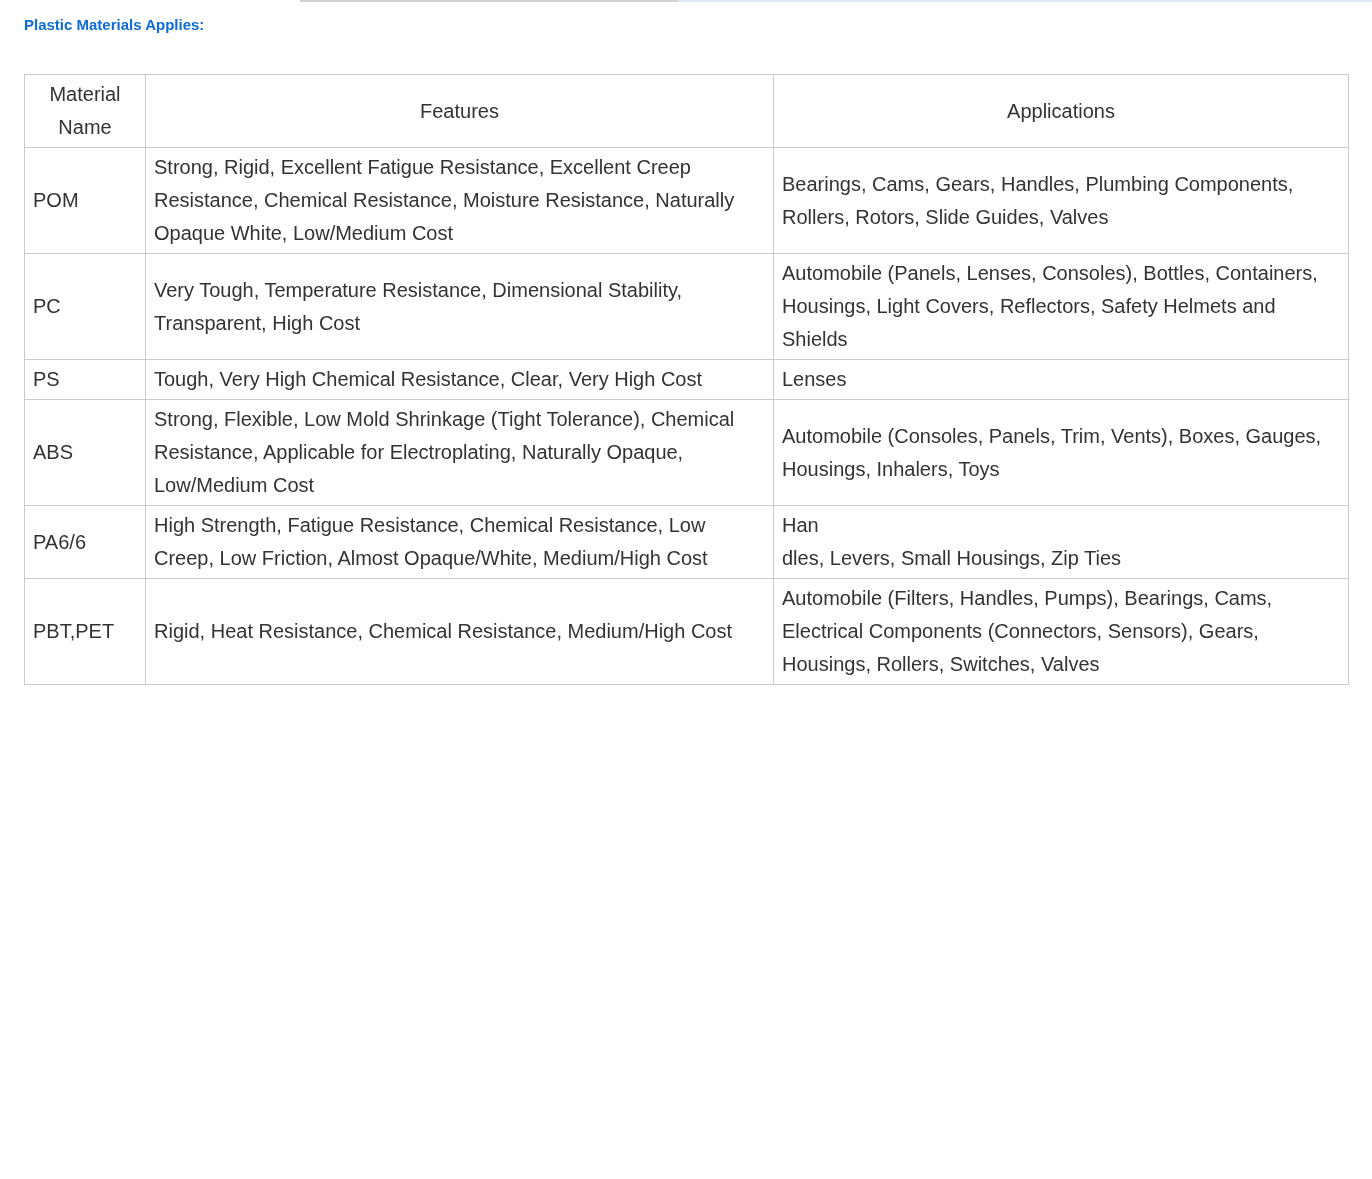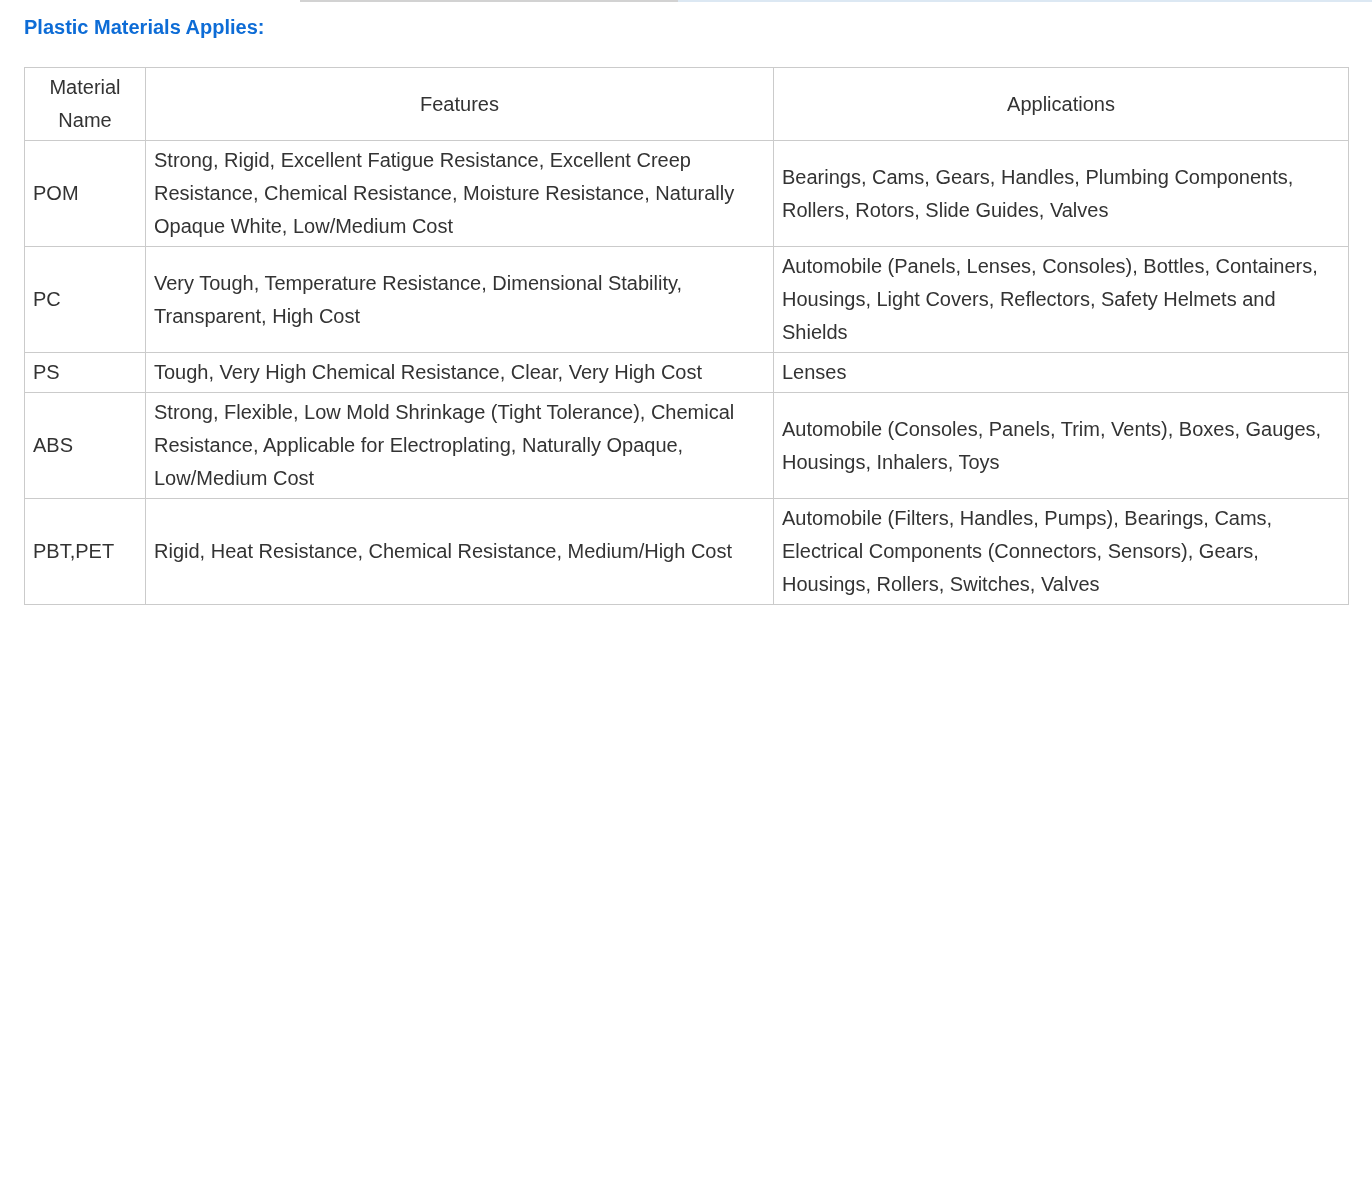--- a/index.html
+++ b/index.html
@@ -22,28 +22,28 @@
   }
   .top-line-blue {
     position: absolute;
     left: 678px; top: 0;
     width: 694px; height: 2px;
     background: #dce8f3;
   }
   .page-title {
     position: absolute;
     left: 24px; top: 16px;
-    font-size: 20px;
+    font-size: 15px;
     font-weight: bold;
     color: #0d6cd6;
     white-space: nowrap;
   }
   table.materials {
     position: absolute;
-    left: 24px; top: 67px;
+    left: 24px; top: 74px;
     width: 1324px;
     border-collapse: collapse;
     table-layout: fixed;
     border-radius: 22px;
   }
   col.c-name { width: 121px; }
   col.c-features { width: 628px; }
   col.c-apps { width: 575px; }
   table.materials th,
   table.materials td {
@@ -100,18 +100,24 @@
       <td>PS</td>
       <td>Tough, Very High Chemical Resistance, Clear, Very High Cost</td>
       <td>Lenses</td>
     </tr>
     <tr>
       <td>ABS</td>
       <td>Strong, Flexible, Low Mold Shrinkage (Tight Tolerance), Chemical Resistance, Applicable for Electroplating, Naturally Opaque, Low/Medium Cost</td>
       <td>Automobile (Consoles, Panels, Trim, Vents), Boxes, Gauges, Housings, Inhalers, Toys</td>
     </tr>
     <tr>
+      <td>PA6/6</td>
+      <td>High Strength, Fatigue Resistance, Chemical Resistance, Low Creep, Low Friction, Almost Opaque/White, Medium/High Cost</td>
+      <td>Han
+dles, Levers, Small Housings, Zip Ties</td>
+    </tr>
+    <tr>
       <td>PBT,PET</td>
       <td>Rigid, Heat Resistance, Chemical Resistance, Medium/High Cost</td>
       <td>Automobile (Filters, Handles, Pumps), Bearings, Cams, Electrical Components (Connectors, Sensors), Gears, Housings, Rollers, Switches, Valves</td>
     </tr>
   </tbody>
 </table>
 
 </body></html>

